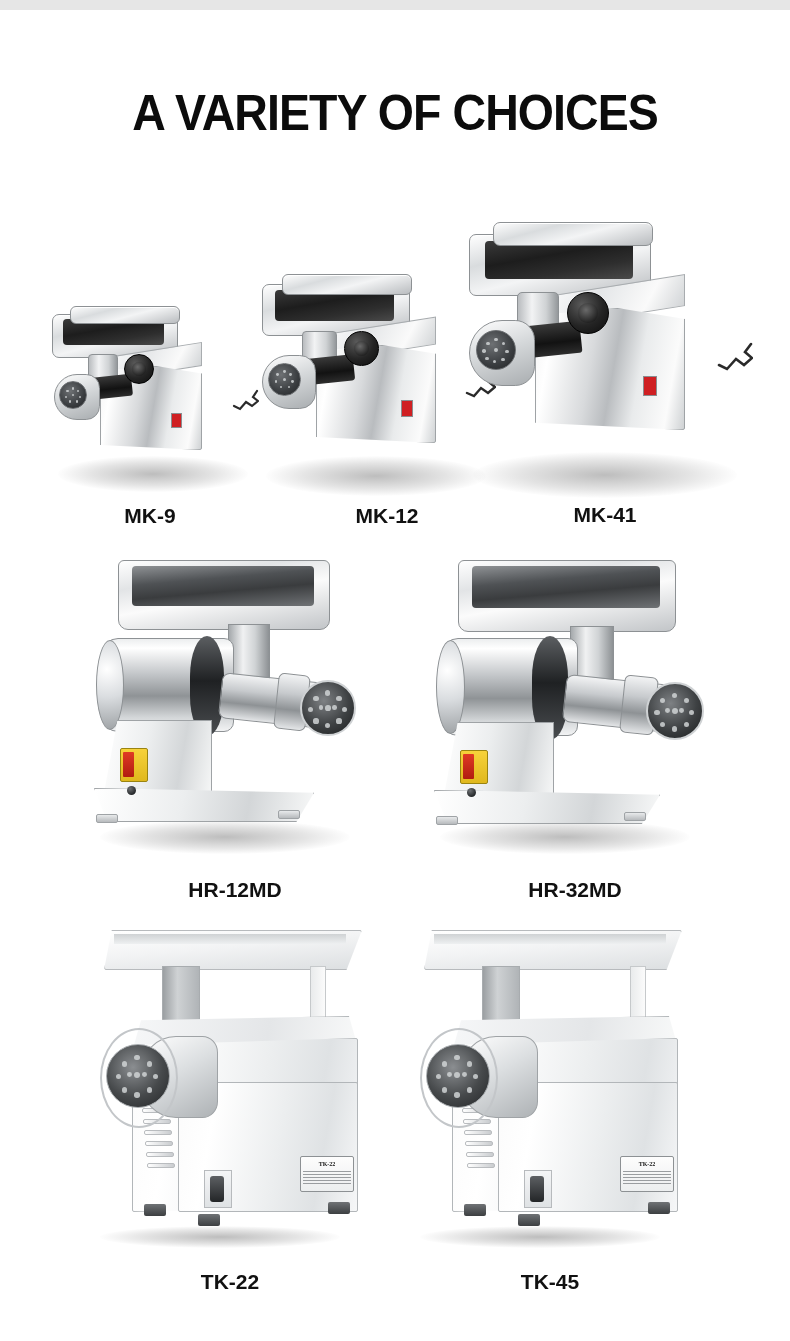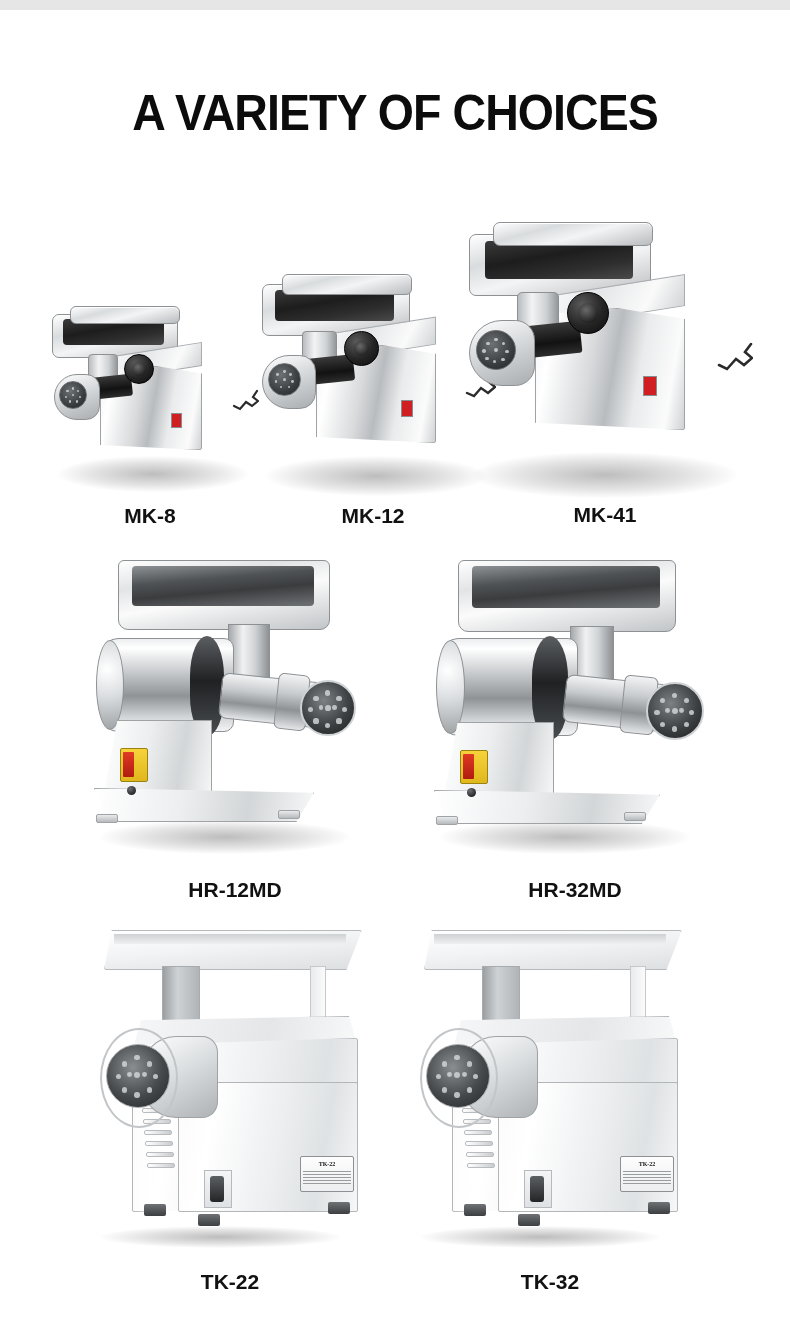--- a/index.html
+++ b/index.html
@@ -285,21 +285,21 @@
         <div class="hole" style="left:24%;top:30%;width:9%;height:9%;"></div>
         <div class="hole" style="left:45%;top:20%;width:9%;height:9%;"></div>
         <div class="hole" style="left:66%;top:30%;width:9%;height:9%;"></div>
         <div class="hole" style="left:72%;top:52%;width:9%;height:9%;"></div>
         <div class="hole" style="left:60%;top:70%;width:9%;height:9%;"></div>
         <div class="hole" style="left:34%;top:70%;width:9%;height:9%;"></div>
         <div class="hole" style="left:18%;top:52%;width:9%;height:9%;"></div>
       </div>
     </div>
   </div>
-  <div class="caption" style="position:absolute;left:0;top:216px;width:220px;">MK-8</div>
+  <div class="caption" style="position:absolute;left:0;top:216px;width:220px;">MK-9</div>
 </div>
 
 <div class="cell" style="left:248px;top:254px;width:250px;">
   <div class="shadow" style="left:18px;top:202px;width:220px;height:40px;"></div>
   <div class="mk" style="left:0;top:0;width:250px;height:244px;">
     <svg style="position:absolute;left:196px;top:118px;" width="52" height="38" viewBox="0 0 52 38">
       <path d="M50 3 L45 10 L51 15 L44 21 L37 16 L30 24 L23 21" fill="none" stroke="#2a2a2a" stroke-width="2.4" stroke-linecap="round"></path>
     </svg>
     <div class="mk-tray" style="left:14px;top:30px;width:146px;height:50px;"></div>
     <div class="mk-tray-inner tray-in" style="left:27px;top:36px;width:119px;height:31px;"></div>
@@ -317,21 +317,21 @@
         <div class="hole" style="left:24%;top:30%;width:9%;height:9%;"></div>
         <div class="hole" style="left:45%;top:20%;width:9%;height:9%;"></div>
         <div class="hole" style="left:66%;top:30%;width:9%;height:9%;"></div>
         <div class="hole" style="left:72%;top:52%;width:9%;height:9%;"></div>
         <div class="hole" style="left:60%;top:70%;width:9%;height:9%;"></div>
         <div class="hole" style="left:34%;top:70%;width:9%;height:9%;"></div>
         <div class="hole" style="left:18%;top:52%;width:9%;height:9%;"></div>
       </div>
     </div>
   </div>
-  <div class="caption" style="position:absolute;left:0;top:250px;width:250px;">MK-12</div>
+  <div class="caption" style="position:absolute;left:14px;top:250px;width:250px;">MK-12</div>
 </div>
 
 <div class="cell" style="left:455px;top:200px;width:300px;">
   <div class="shadow" style="left:18px;top:252px;width:264px;height:46px;"></div>
   <div class="mk" style="left:0;top:0;width:300px;height:300px;">
     <svg style="position:absolute;left:236px;top:140px;" width="62" height="46" viewBox="0 0 62 46">
       <path d="M60 4 L54 12 L61 18 L53 25 L45 19 L36 29 L28 25" fill="none" stroke="#2a2a2a" stroke-width="2.6" stroke-linecap="round"></path>
     </svg>
     <div class="mk-tray" style="left:14px;top:34px;width:180px;height:60px;"></div>
     <div class="mk-tray-inner tray-in" style="left:30px;top:41px;width:148px;height:38px;"></div>
@@ -548,14 +548,14 @@
         <div class="hole" style="left:24%;top:68%;width:9%;height:9%;"></div>
         <div class="hole" style="left:14%;top:46%;width:9%;height:9%;"></div>
         <div class="hole" style="left:32%;top:44%;width:8%;height:8%;"></div>
         <div class="hole" style="left:57%;top:44%;width:8%;height:8%;"></div>
       </div>
     </div>
     <div class="tk-foot" style="left:74px;top:286px;width:22px;height:12px;"></div>
     <div class="tk-foot" style="left:128px;top:296px;width:22px;height:12px;"></div>
     <div class="tk-foot" style="left:258px;top:284px;width:22px;height:12px;"></div>
   </div>
-  <div class="caption" style="position:absolute;left:0;top:352px;width:320px;">TK-32</div>
+  <div class="caption" style="position:absolute;left:0;top:352px;width:320px;">TK-45</div>
 </div>
 
 </body></html>

